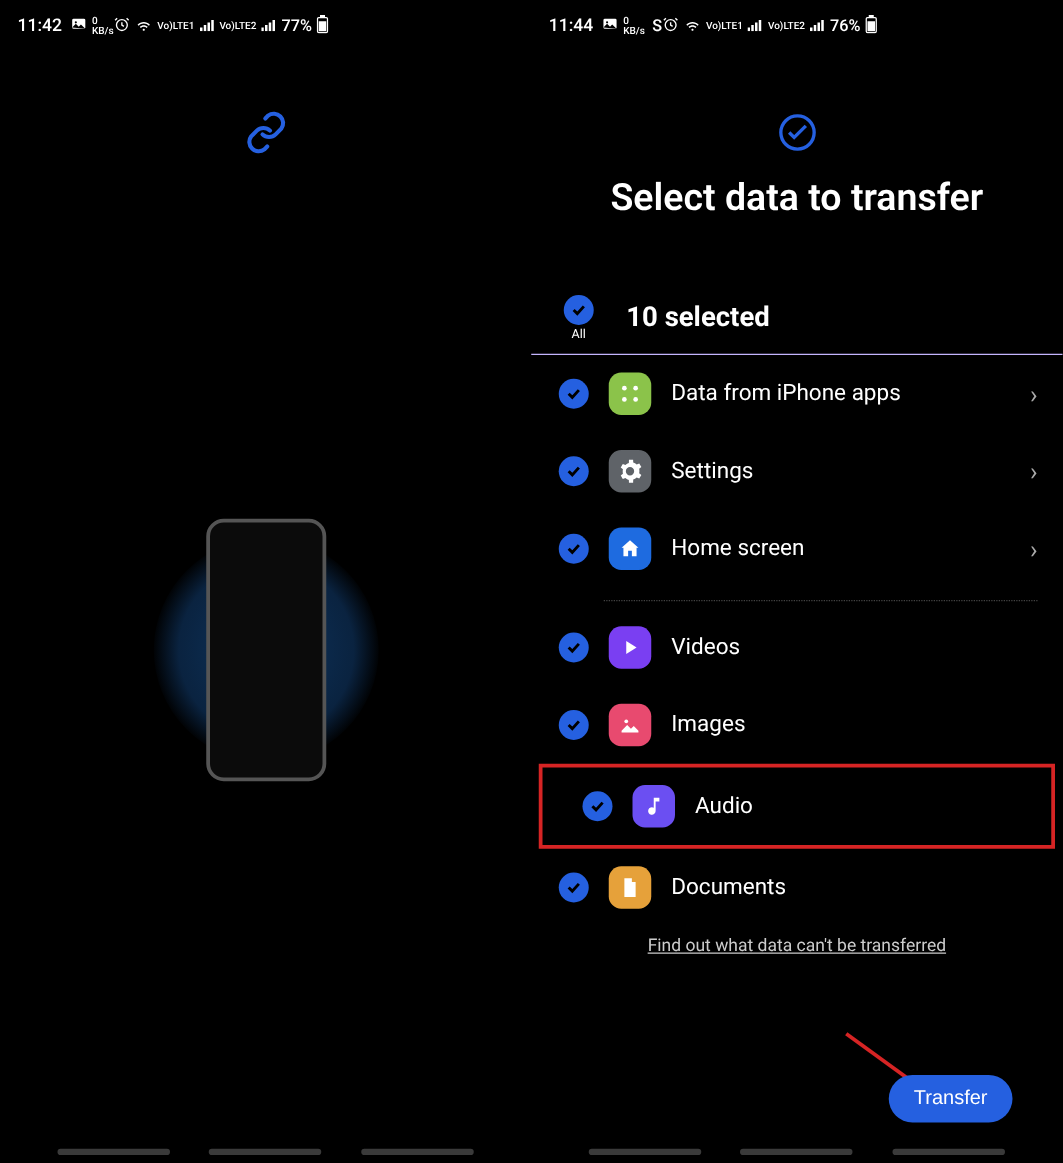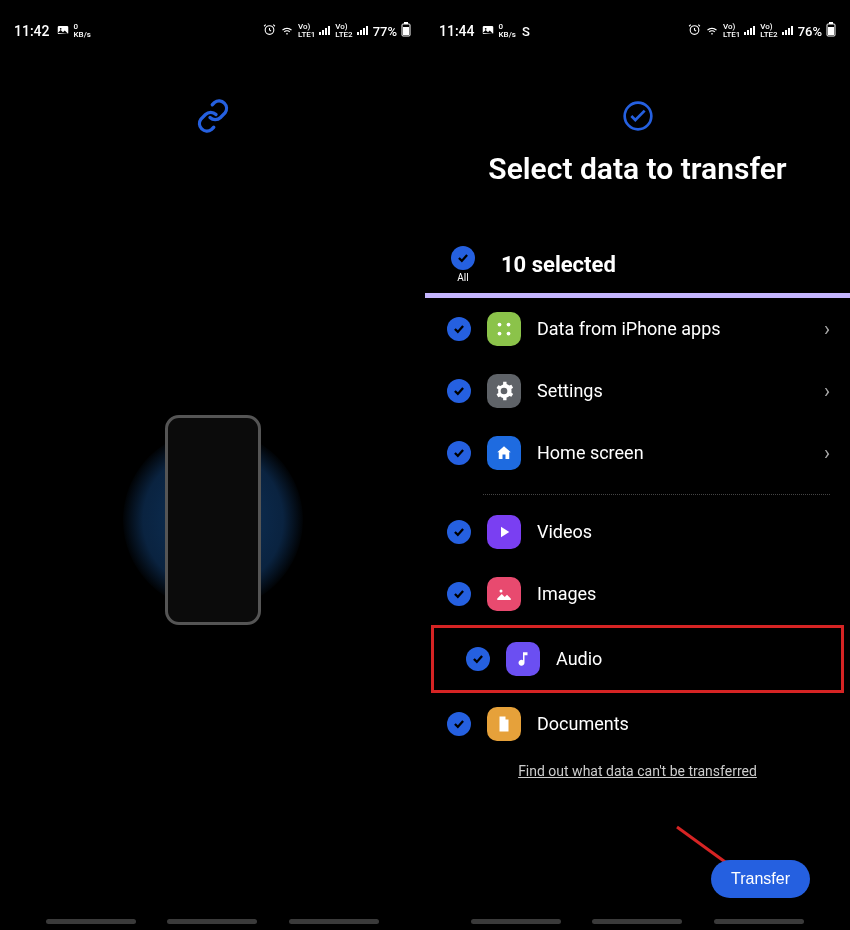--- a/index.html
+++ b/index.html
@@ -7,27 +7,27 @@
     width: 850px;
     height: 930px;
     background: #000;
     display: flex;
     font-family: -apple-system, BlinkMacSystemFont, "Segoe UI", Roboto, sans-serif;
     color: #fff;
     overflow: hidden;
   }
   .screen { width: 425px; height: 930px; position: relative; background:#000; }
   .status-bar {
-    display:flex; justify-content:space-between; align-items:center;
-    padding: 6px 14px 0 14px; height:36px; font-size:14px; font-weight:500;margin-top:10px;
+    display:flex; align-items:center;
+    padding: 6px 14px 0 14px; height:36px; font-size:14px; font-weight:500;
   }
   .status-left { display:flex; align-items:center; gap:6px; }
   .status-right { display:flex; align-items:center; gap:4px; font-size:12px; }
   .kbs { font-size:8px; display:inline-flex; flex-direction:column; line-height:8px; margin-left:-2px;}
-  .lte { font-size:8px; display:inline-flex; flex-direction:column; line-height:8px;}
+  .lte { font-size:8px; display:inline-flex; flex-direction:row; line-height:8px;}
   .sig { display:inline-block; }
   .header-icon {
     width:40px; height:40px; margin:50px auto 14px auto;
     display:flex; align-items:center; justify-content:center;
   }
   .header-icon svg { stroke:#2560e0; }
   .screen-title {
     font-size:30px; font-weight:600; text-align:center; line-height:1.25;
     padding:0 30px;
   }
@@ -40,21 +40,21 @@
     position:absolute; width:180px; height:180px; border-radius:50%;
     background: radial-gradient(circle,#0e355f 0%, #0a2340 55%, rgba(0,0,0,0) 72%);
   }
   .phone-body {
     position:relative; width:96px; height:210px; border:3px solid #555; border-radius:14px;
     background:#0b0b0b;
   }
   
   .select-header{
     display:flex; align-items:center; gap:18px; padding:12px 0 10px 18px;
-    border-bottom:5px solid #c4b5fd;
+    border-bottom:1px solid #c4b5fd;
   }
   .all-col{ display:flex; flex-direction:column; align-items:center; width:40px;}
   .all-label{ font-size:10px; margin-top:2px;}
   .selected-count{ font-size:22px; font-weight:700;}
   .check-circle{
     width:24px; height:24px; border-radius:50%; background:#2560e0;
     display:flex; align-items:center; justify-content:center;
   }
   .check-circle svg{ display:block;}
   .item-list{ padding:0 0 0 0;}

